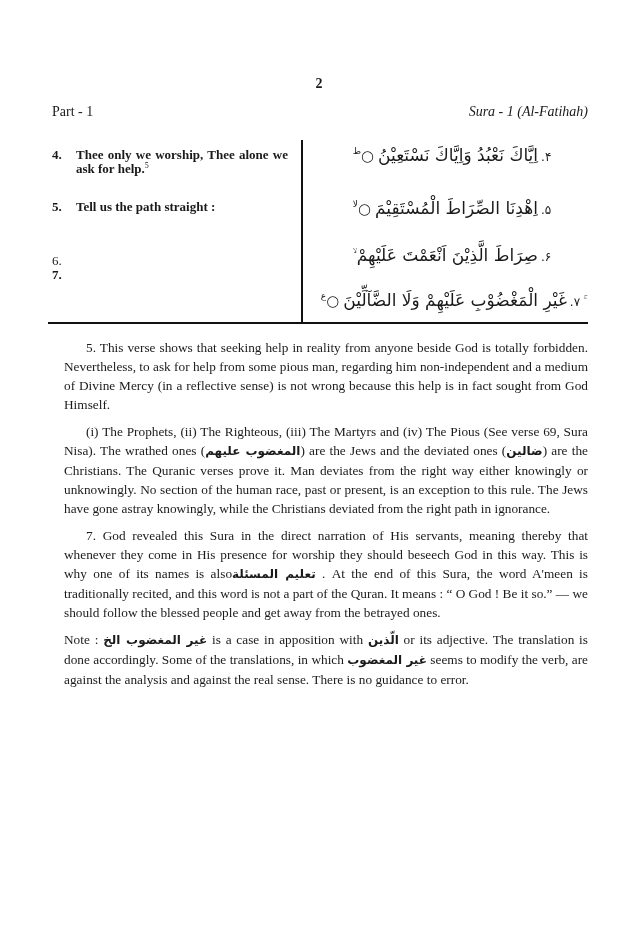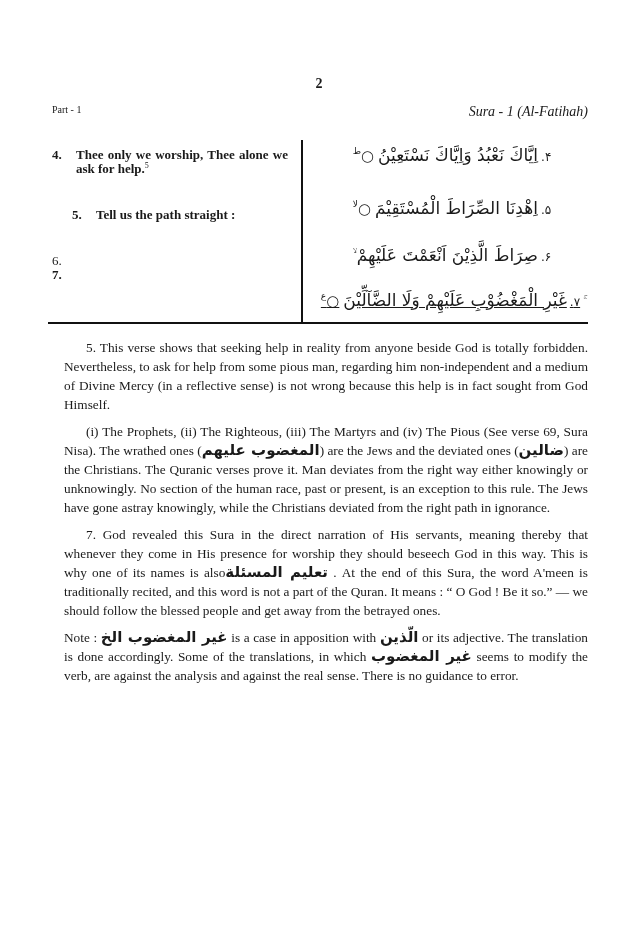--- a/index.html
+++ b/index.html
@@ -3,21 +3,21 @@
 <meta charset="utf-8">
 <style>
   html, body { margin: 0; padding: 0; }
   body {
     width: 638px; height: 936px; background: #ffffff; position: relative;
     overflow: hidden; color: #1a1a1a;
     font-family: "Liberation Serif", "DejaVu Serif", serif;
   }
   .abs { position: absolute; }
   .page-num { left: 0; width: 638px; top: 76px; text-align: center; font-size: 14px; font-weight: bold; }
-  .part { left: 52px; top: 104px; font-size: 10px; }
+  .part { left: 52px; top: 104px; font-size: 14px; }
   .sura { right: 50px; top: 104px; font-size: 14px; font-style: italic; }
 
   .vrule { left: 301px; top: 140px; width: 2px; height: 184px; background: #111; }
   .hrule { left: 48px; top: 322px; width: 540px; height: 2px; background: #111; }
 
   .verse-en { left: 52px; width: 240px; font-size: 13px; font-weight: bold; line-height: 14px; }
   .verse-en .num { display: inline-block; width: 24px; vertical-align: top; }
   .verse-en .txt { display: inline-block; width: 212px; text-align: justify; vertical-align: top; }
   .verse-en .num-stack { display: inline-block; width: 24px; vertical-align: top; line-height: 14px; }
   .verse-en .num-stack span { display: block; }
@@ -25,34 +25,34 @@
 
   .verse-ar { right: 46px; width: 280px; text-align: center; direction: rtl;
     font-family: "DejaVu Sans", sans-serif; font-size: 17px; line-height: 22px; white-space: nowrap; }
   .verse-ar .mark { font-family: "DejaVu Sans", sans-serif; font-size: 15px; margin-right: 4px; }
   .verse-ar .stop { font-size: 9px; vertical-align: super; }
   .verse-ar .ar-num { font-size: 12px; margin-left: 3px; }
 
   .body-text { left: 52px; width: 536px; font-size: 13.3px; line-height: 19px; text-align: justify; }
   .body-text p { margin: 0 0 8px 12px; }
   .indent { text-indent: 22px; }
-  .ar-inline { font-family: "DejaVu Sans", sans-serif; font-size: 15px; font-weight: bold; direction: rtl; unicode-bidi: embed; }
+  .ar-inline { font-family: "DejaVu Sans", sans-serif; font-size: 12px; font-weight: bold; direction: rtl; unicode-bidi: embed; }
 </style>
 </head>
 <body>
 
 <div class="abs page-num">2</div>
 <div class="abs part">Part - 1</div>
 <div class="abs sura">Sura - 1 (Al-Fatihah)</div>
 
 <div class="abs verse-en" style="top:148px;">
   <span class="num">4.</span><span class="txt"><span>Thee only we worship, Thee alone we ask for help.</span><span class="sup">5</span></span>
 </div>
 
-<div class="abs verse-en" style="top:208px;margin-left:20px;">
+<div class="abs verse-en" style="top:200px;">
   <span class="num">5.</span><span class="txt">Tell us the path straight :</span>
 </div>
 
 <div class="abs verse-en" style="top:254px;">
   <span class="num-stack"><span style="font-weight:normal;">6.</span><span>7.</span></span>
 </div>
 
 <div class="abs vrule"></div>
 <div class="abs hrule"></div>
 
@@ -61,21 +61,21 @@
 </div>
 
 <div class="abs verse-ar" style="top:193px;">
   <span class="ar-num">۵.</span><span>اِهْدِنَا الصِّرَاطَ الْمُسْتَقِيْمَ</span><span class="mark">○</span><span class="stop">لا</span>
 </div>
 
 <div class="abs verse-ar" style="top:244px;">
   <span class="ar-num">۶.</span><span>صِرَاطَ الَّذِيْنَ اَنْعَمْتَ عَلَيْهِمْ</span><span class="mark">ۙ</span>
 </div>
 
-<div class="abs verse-ar" style="top:285px;text-decoration:underline;">
+<div class="abs verse-ar" style="top:285px;">
   <span class="ar-num">ۚ</span><span class="ar-num">۷.</span><span>غَيْرِ الْمَغْضُوْبِ عَلَيْهِمْ وَلَا الضَّآلِّيْنَ</span><span class="mark">○</span><span class="stop">ع</span>
 </div>
 
 <div class="abs body-text" style="top:338px;">
   <p class="indent">5.  This verse shows that seeking help in reality from anyone beside God is totally forbidden.  Nevertheless, to ask for help from some pious man, regarding him non-independent and a medium of Divine Mercy (in a reflective sense) is not wrong because this help is in fact sought from God Himself.</p>
   <p class="indent"><span>(i) The Prophets,  (ii) The Righteous, (iii) The Martyrs and (iv) The Pious (See verse 69,  Sura Nisa). The wrathed ones (</span><span class="ar-inline">المغضوب عليهم</span><span>) are the Jews and the deviated ones (</span><span class="ar-inline">ضالين</span><span>) are the Christians.  The Quranic verses prove it.  Man deviates from the right way either knowingly or unknowingly.  No section of the human race, past or present, is an exception to this rule.  The Jews have gone astray knowingly, while the Christians deviated from the right path in ignorance.</span></p>
   <p class="indent"><span>7.  God revealed this Sura in the direct narration of His servants, meaning thereby that whenever they come in His presence for worship they should beseech God in this way.  This is why one of its names is also</span><span class="ar-inline">تعليم المسئلة</span><span> . At the end of this Sura, the word A'meen is traditionally recited, and this word is not a part of the Quran. It means :  “ O God !  Be it so.” — we should follow the blessed people and get away from the betrayed ones.</span></p>
   <p><span>Note :</span> <span class="ar-inline">غير المغضوب الخ</span><span> is a case in apposition with </span><span class="ar-inline">الّذين</span><span> or its adjective.  The translation is done accordingly.  Some of the translations, in which </span><span class="ar-inline">غير المغضوب</span><span> seems to modify the verb, are against the analysis and against the real sense.  There is no guidance to error.</span></p>
 </div>
 

